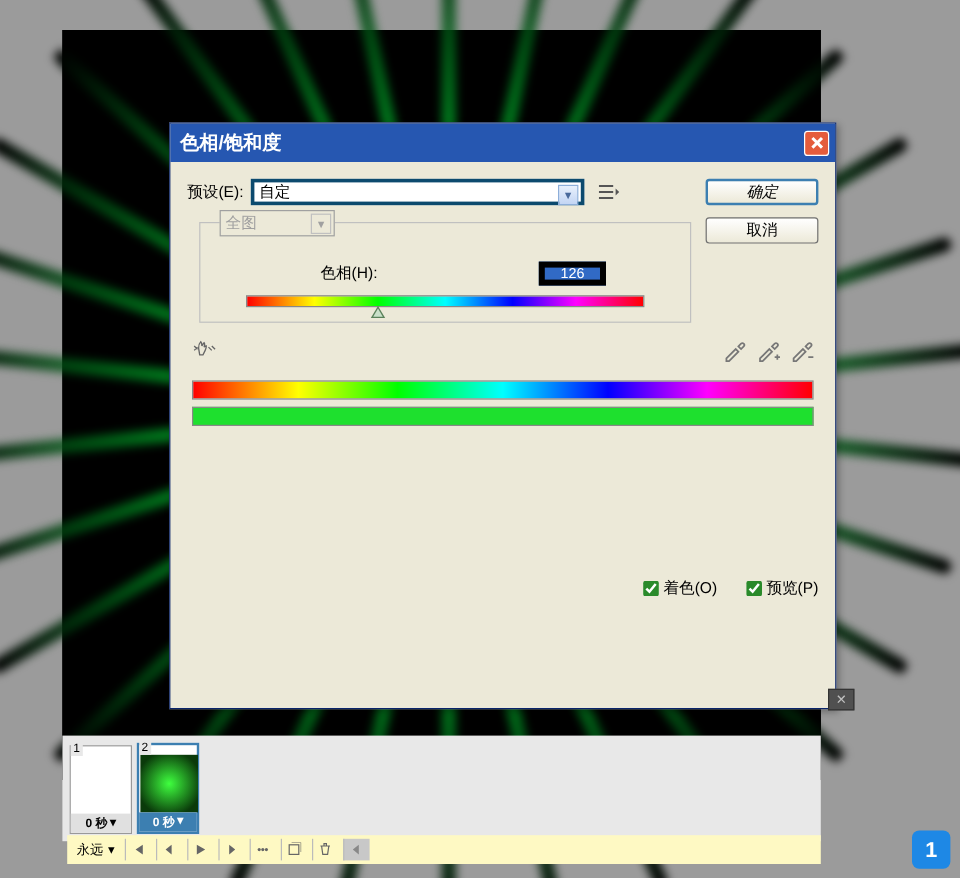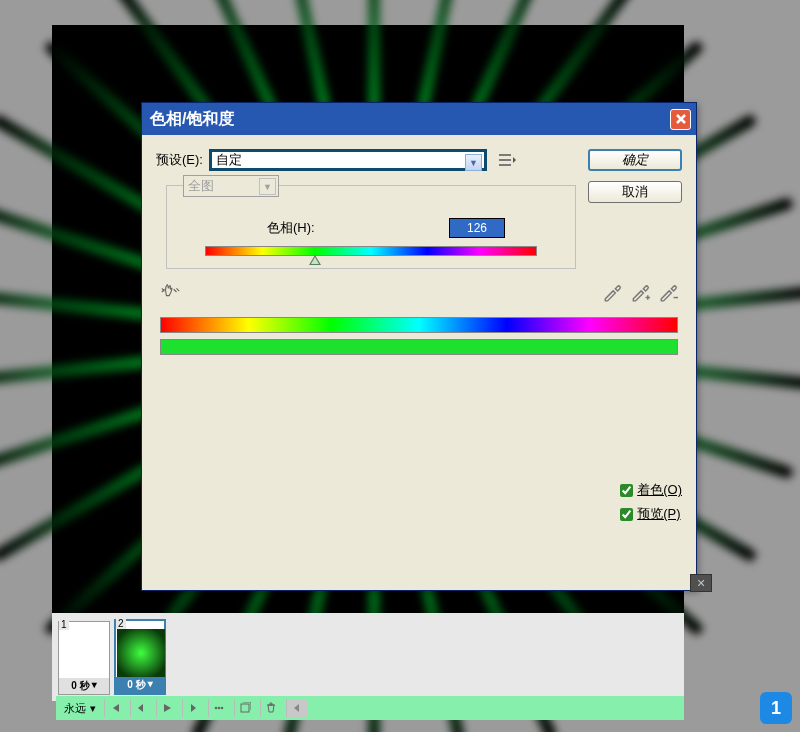--- a/index.html
+++ b/index.html
@@ -24,54 +24,54 @@
 .right-buttons { position: absolute; right: 14px; top: 46px; width: 94px; display: flex; flex-direction: column; gap: 10px; }
 .win-btn { height: 22px; border: 1px solid #707070; background: linear-gradient(#fff,#ece9d8); border-radius: 3px; display: flex; align-items: center; justify-content: center; cursor: pointer; }
 .win-btn.default { border: 2px solid #3c7fb1; font-style: italic; }
 
 .sliders-panel { border: 1px solid #c0c0c0; background: #ece9d8; padding: 18px 22px 12px; width: 410px; margin-left: 10px; position: relative; }
 .channel-select { position: absolute; top: -11px; left: 16px; height: 22px; width: 96px; background: #ece9d8; border: 1px solid #a0a0a0; color: #a0a0a0; padding: 0 4px; display: flex; align-items: center; }
 .channel-select .sa { position: absolute; right:2px; top:2px; width:17px; height:17px; border:1px solid #c0c0c0; font-size:9px; display:flex; align-items:center; justify-content:center; color:#a0a0a0; }
 
 .slider-row { margin-top: 14px; }
 .slider-labels { display: flex; justify-content: space-between; align-items: center; padding: 0 48px 0 78px; }
-.slider-input { width: 56px; height: 20px; border: 1px solid #000000; text-align: center; font-size: 12px; padding: 1px; }
+.slider-input { width: 56px; height: 20px; border: 5px solid #000000; text-align: center; font-size: 12px; padding: 1px; }
 .slider-input.active { background: #316ac5; color: #fff; }
 
 .slider-track { height: 10px; margin: 8px 16px 0; position: relative; border: 1px solid #888; }
 .track-hue { background: linear-gradient(to right, #ff0000 0%, #ffff00 17%, #00ff00 33%, #00ffff 50%, #0000ff 67%, #ff00ff 83%, #ff0000 100%); }
 .track-sat { background: linear-gradient(to right, #808080 0%, #ff0000 100%); }
 .track-light { background: linear-gradient(to right, #000 0%, #808080 50%, #fff 100%); }
 .slider-thumb { position: absolute; top: 8px; width: 0; height: 0; border-left: 6px solid transparent; border-right: 6px solid transparent; border-bottom: 10px solid #5a815a; transform: translateX(-6px); }
 .slider-thumb::before { content: ""; position: absolute; left: -4px; top: 2px; border-left: 4px solid transparent; border-right: 4px solid transparent; border-bottom: 7px solid #c9e0c9; }
 
 .tool-row { display: flex; align-items: center; margin-top: 12px; padding: 0 4px; gap: 8px; }
 .hand-tool { width: 22px; height: 20px; color: #555; }
 .spacer { flex: 1; }
 .eyedropper { width: 20px; height: 18px; color: #777; }
 
-.checks { position: absolute; right: 14px; top: 378px; display: flex; flex-direction: column; gap: 6px; text-decoration: underline; }
+.checks { position: absolute; right: 14px; top: 378px; display: flex; gap: 24px; }
 .chk { display: flex; align-items: center; gap: 4px; }
 .chk input { accent-color: #2a8a2a; }
 
 .color-bars { margin-top: 16px; padding: 0 4px; }
 .color-bar1 { height: 16px; background: linear-gradient(to right, #ff0000 0%, #ffff00 17%, #00ff00 33%, #00ffff 50%, #0000ff 67%, #ff00ff 83%, #ff0000 100%); border: 1px solid #888; }
 .color-bar2 { height: 16px; background: #1ee02e; margin-top: 6px; border: 1px solid #888; }
 .close-x { position: absolute; right: -30px; top: -35px; width: 22px; height: 18px; background: #505050; color: #c0c0c0; font-size: 11px; display: flex; align-items: center; justify-content: center; border: 1px solid #333; }
 
 .frames-row { position: absolute; left: 52px; top: 613px; width: 632px; display: flex; gap: 4px; padding: 6px; background: #e8e8e8; }
 .frame { width: 52px; border: 1px solid #999; background: #fff; position: relative; }
 .frame.selected { border: 2px solid #3c7fb1; }
 .frame-num { position: absolute; top: -3px; left: 0; font-size: 10px; background: #e8e8e8; padding: 0 2px; }
 .frame-thumb { width: 48px; height: 48px; margin: 8px 1px 0; background: #fff; }
 .frame-thumb.green { background: radial-gradient(circle, #3fff3f 0%, #0a3a0a 80%); }
 .frame-time { font-size: 10px; text-align: center; padding: 1px; background: #e0e0e0; display: flex; justify-content: center; gap: 2px; font-weight: bold; }
 .frame-time.sel { background: #3c7fb1; color: #fff; }
 
-.play-controls { position: absolute; left: 56px; top: 696px; width: 628px; height: 24px; background: #86efac; display: flex; align-items: center; gap: 4px; padding: 0 4px; font-size: 11px; }
+.play-controls { position: absolute; left: 56px; top: 696px; width: 628px; height: 24px; background: #fef9c3; display: flex; align-items: center; gap: 4px; padding: 0 4px; font-size: 11px; }
 .loop-select { padding: 0 4px; display: flex; align-items: center; gap: 4px; }
 .pc-btn { width: 22px; height: 18px; display: flex; align-items: center; justify-content: center; color: #666; border-left: 1px solid #bbb; }
 .pc-btn svg { width: 12px; height: 12px; }
 
 .watermark { position: absolute; right: 8px; bottom: 8px; display: flex; align-items: center; gap: 6px; }
 .wm-logo { width: 32px; height: 32px; background: #1e88e5; border-radius: 6px; color: #fff; display: flex; align-items: center; justify-content: center; font-weight: bold; font-size: 18px; }
 .wm-text { color: #1e88e5; font-size: 16px; font-weight: bold; letter-spacing: 2px; }
 .wm-url { color: #1e88e5; font-size: 12px; }
 </style>
 </head>

